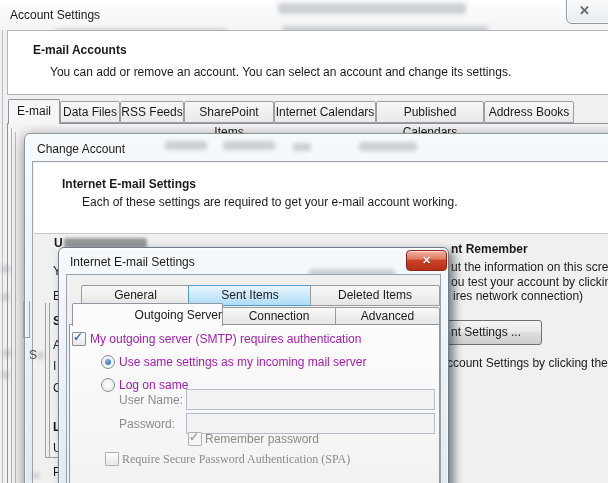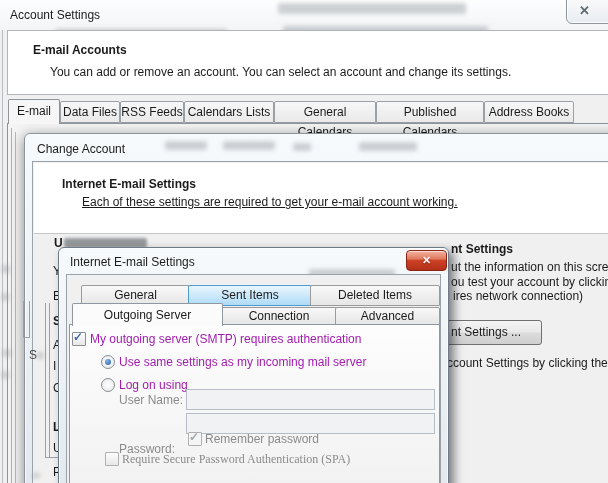--- a/index.html
+++ b/index.html
@@ -34,21 +34,21 @@
   .frag{position:absolute;white-space:nowrap;}
   .artifact{position:absolute;}
 
   
   #win-smtp{left:58px;top:247px;width:389px;height:245px;border-color:#6e7b87;box-shadow:5px 4px 10px rgba(25,30,35,.55),inset 0 0 0 1px rgba(255,255,255,.7);z-index:5;}
   #smtp-client{left:7px;top:26px;width:373px;height:500px;border-color:#99a1a9;}
   .close-red{position:absolute;left:347px;top:2px;width:39px;height:19px;border:1px solid #8a2313;border-radius:4px;background:linear-gradient(180deg,#f3b3a2 0%,#e07a5e 42%,#cd4124 50%,#b23119 100%);box-shadow:inset 0 1px 0 rgba(255,255,255,.55);text-align:center;}
   .close-red .glyph{color:#f3f3f3;font-size:11px;font-weight:bold;line-height:18px;text-shadow:0 1px 1px rgba(80,10,0,.6);}
   .tab2{position:absolute;border:1px solid #9b9b9b;border-radius:2px 2px 0 0;background:linear-gradient(#f8f8f8,#e6e6e6);text-align:center;}
   .tab2.hover{background:linear-gradient(#eaf6fd,#aedbf7);border-color:#4d9bd1;}
-  .tab2.selected{background:#fbfbfb;border-color:#8f98a0;border-bottom:none;z-index:3;}
+  .tab2.selected{background:#fbfbfb;border-color:#8f98a0;border-bottom:none;z-index:3;text-align:right;}
   #smtp-panel{position:absolute;left:2px;top:49px;width:369px;height:450px;border:1px solid #8f98a0;background:linear-gradient(#fdfdfd,#f1f1f1 170px);z-index:1;}
   .lbl{position:absolute;white-space:nowrap;color:#a21caf;}
   .lbl.gray{color:#8b8b8b;}
   .cb{position:absolute;width:12px;height:12px;border:1px solid #8a8f94;background:linear-gradient(#fefefe,#e7e7e7);border-radius:1px;}
   .cb.disabled{border-color:#b0b0b0;background:#f5f5f5;}
   .cb .mark{position:absolute;left:0px;top:-3px;font-size:12px;font-weight:bold;color:#3f6cb4;}
   .cb.disabled .mark{color:#9fa4a8;}
   .radio{position:absolute;width:12px;height:12px;border:1px solid #8a8f94;border-radius:50%;background:radial-gradient(#ffffff,#e4e6e8);}
   .radio .dot{position:absolute;left:3px;top:3px;width:6px;height:6px;border-radius:50%;background:radial-gradient(circle at 35% 30%,#7fb2e8,#2f5d9e);}
   .field{position:absolute;background:#f1f2f3;border:1px solid #b5bdc6;}
@@ -73,52 +73,52 @@
     <div class="abs" style="left:42px;top:34px;">You can add or remove an account. You can select an account and change its settings.</div>
   </div>
 
   <div class="abs as-page"></div>
   <div class="abs as-line1"></div>
   <div class="abs as-line2"></div>
 
   <div class="tab active" style="left:8px;top:99px;width:50px;">E-mail</div>
   <div class="tab" style="left:60px;top:101px;width:58px;">Data Files</div>
   <div class="tab" style="left:120px;top:101px;width:62px;">RSS Feeds</div>
-  <div class="tab" style="left:184px;top:101px;width:88px;">Calendars Lists</div>
-  <div class="tab" style="left:274px;top:101px;width:100px;">General Calendars</div>
+  <div class="tab" style="left:184px;top:101px;width:88px;">SharePoint Items</div>
+  <div class="tab" style="left:274px;top:101px;width:100px;">Internet Calendars</div>
   <div class="tab" style="left:376px;top:101px;width:106px;">Published Calendars</div>
   <div class="tab" style="left:484px;top:101px;width:88px;">Address Books</div>
 
   <div class="abs aero" id="win-change">
     <div class="dlg-title">Change Account</div>
     <div class="abs blur" style="left:140px;top:7px;width:42px;height:9px;"></div>
     <div class="abs blur" style="left:198px;top:7px;width:52px;height:9px;"></div>
     <div class="abs blur" style="left:268px;top:9px;width:18px;height:8px;"></div>
     <div class="abs blur" style="left:334px;top:8px;width:58px;height:9px;"></div>
 
     <div class="client" id="ca-client">
       <div id="ca-header">
         <div class="abs bold" style="left:28px;top:14px;">Internet E-mail Settings</div>
-        <div class="abs" style="left:48px;top:32px;text-decoration:underline;">Each of these settings are required to get your e-mail account working.</div>
+        <div class="abs" style="left:48px;top:32px;">Each of these settings are required to get your e-mail account working.</div>
       </div>
 
       <div class="frag bold" style="left:21px;top:74px;">U</div>
       <div class="abs blur-dark" style="left:31px;top:76px;width:83px;height:10px;"></div>
 
       <div class="frag" style="left:20px;top:102px;">Y</div>
       <div class="frag" style="left:20px;top:127px;">E</div>
       <div class="frag bold" style="left:20px;top:152px;">S</div>
       <div class="frag" style="left:20px;top:176px;">A</div>
       <div class="frag" style="left:20px;top:197px;">I</div>
       <div class="frag" style="left:20px;top:219px;">C</div>
       <div class="frag bold" style="left:20px;top:258px;">L</div>
       <div class="frag" style="left:20px;top:279px;">U</div>
       <div class="frag" style="left:20px;top:303px;">P</div>
 
-      <div class="frag bold" style="left:418px;top:80px;">nt Settings</div>
+      <div class="frag bold" style="left:418px;top:80px;">nt Remember</div>
       <div class="frag" style="left:418px;top:98px;">ut the information on this scree</div>
       <div class="frag" style="left:418px;top:113px;">ou test your account by clicking</div>
       <div class="frag" style="left:420px;top:127px;">ires network connection)</div>
       <div class="abs" style="left:410px;top:158px;width:97px;height:23px;border:1px solid #707070;border-radius:3px;background:linear-gradient(#f4f4f4,#e9e9e9 48%,#dcdcdc 52%,#cfcfcf);">
         <span class="frag" style="left:7px;top:4px;">nt Settings ...</span>
       </div>
       <div class="frag" style="left:414px;top:194px;">ccount Settings by clicking the</div>
     </div>
 
     <div class="artifact" style="left:-2px;top:167px;width:5px;height:36px;border:1px solid #9aa0a5;border-top:none;background:transparent;"></div>
@@ -157,26 +157,26 @@
         <span class="mark">✓</span>
       </div>
       <div class="lbl" style="left:23px;top:57px;z-index:2;">My outgoing server (SMTP) requires authentication</div>
 
       <div class="radio" style="left:34px;top:80px;z-index:2;">
         <span class="dot"></span>
       </div>
       <div class="lbl" style="left:52px;top:80px;z-index:2;">Use same settings as my incoming mail server</div>
 
       <div class="radio" style="left:34px;top:103px;z-index:2;"></div>
-      <div class="lbl" style="left:52px;top:103px;z-index:2;">Log on using</div>
+      <div class="lbl" style="left:52px;top:103px;z-index:2;">Log on same</div>
 
       <div class="lbl gray" style="left:52px;top:118px;z-index:2;">User Name:</div>
       <div class="field" style="left:119px;top:114px;width:247px;height:19px;z-index:2;" title=""></div>
 
-      <div class="lbl gray" style="left:52px;top:142px;z-index:2;margin-top:25px;">Password:</div>
+      <div class="lbl gray" style="left:52px;top:142px;z-index:2;">Password:</div>
       <div class="field" style="left:119px;top:138px;width:247px;height:19px;z-index:2;" title=""></div>
 
       <div class="cb disabled" style="left:121px;top:157px;z-index:2;">
         <span class="mark">✓</span>
       </div>
       <div class="lbl gray" style="left:138px;top:157px;z-index:2;text-align:right;">Remember password</div>
 
       <div class="cb" style="left:38px;top:177px;border-color:#b0b0b0;z-index:2;"></div>
       <div class="lbl gray" style="left:55px;top:177px;z-index:2;font-family:Liberation Serif, serif;">Require Secure Password Authentication (SPA)</div>
     </div>

